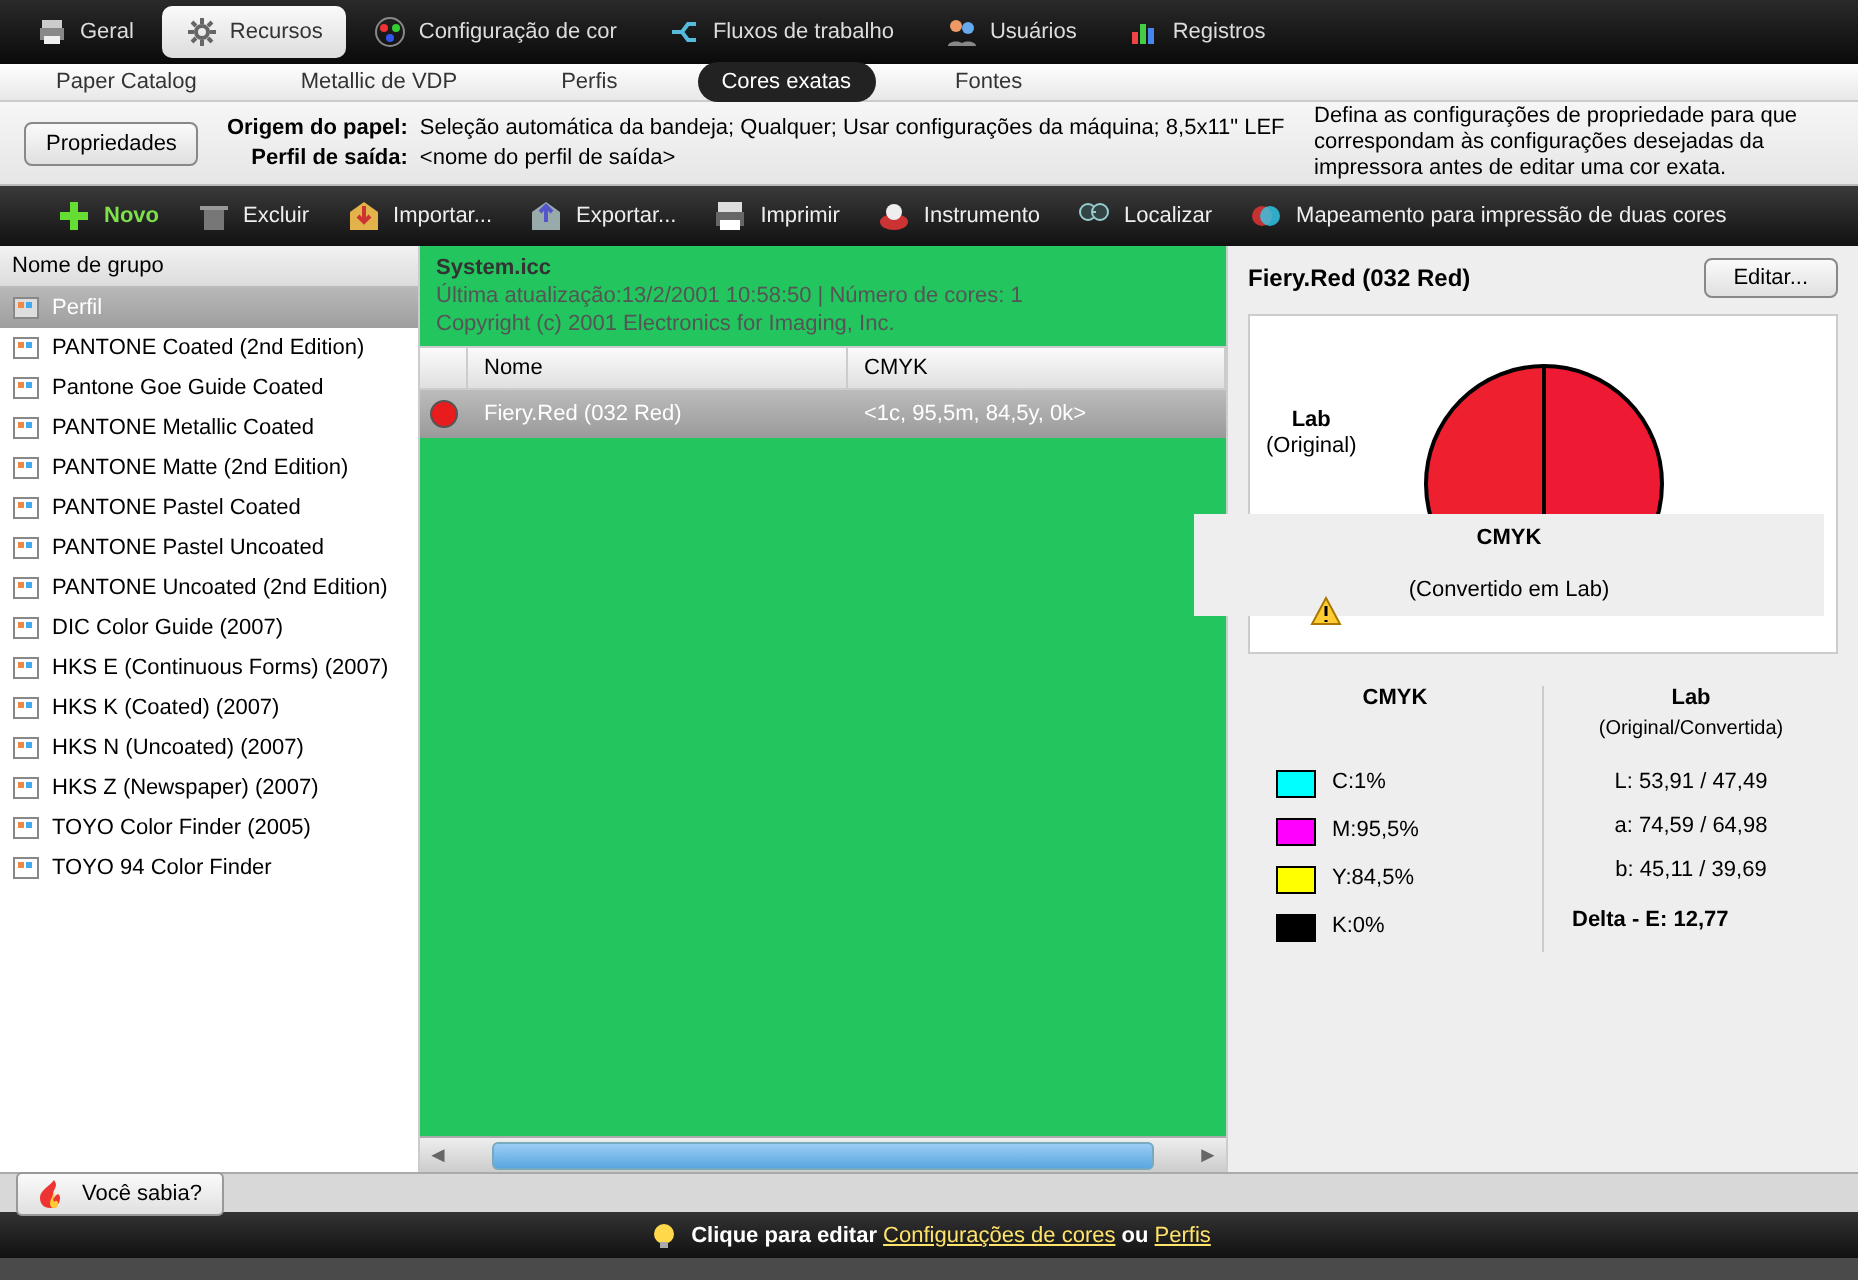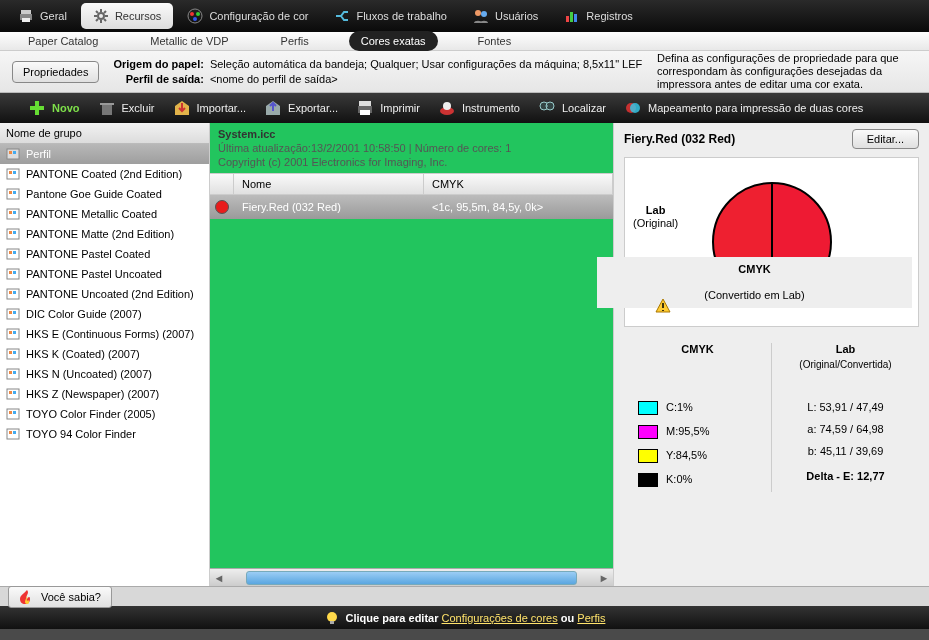--- a/index.html
+++ b/index.html
@@ -51,25 +51,25 @@
 .preview{background:#fff;border:1px solid #ccc;height:170px;position:relative;display:flex;align-items:center;justify-content:center}
 .pie{width:120px;height:120px;border-radius:50%;border:2px solid #000;background:linear-gradient(90deg,#ee2030 50%,#ee1a33 50%);position:relative}
 .pie::after{content:'';position:absolute;left:50%;top:0;bottom:0;width:2px;background:#000;transform:translateX(-1px)}
 .plabel{position:absolute;font-size:11px;text-align:center;line-height:13px}
 .plabel.left{left:8px;top:46px}
 .plabel.right{right:6px;bottom:18px}
 .warn{position:absolute;left:30px;bottom:12px;width:16px;height:16px}
 .values-row{display:flex;gap:0;margin-top:8px}
 .values-col{flex:1;border:0;padding:8px 14px}
 .values-col h4{text-align:center;font-weight:bold;margin-bottom:4px}
-.values-col .sub{text-align:center;font-size:10px;margin-bottom:26px}
+.values-col .sub{text-align:center;font-size:10px;margin-bottom:10px}
 .vrow{display:flex;align-items:flex-start;gap:8px;padding:5px 0}
 .sw{width:20px;height:14px;border:1px solid #000;flex:none}
 .vrow.lab{justify-content:center}
-.delta{text-align:center;font-weight:bold;padding-top:8px}
+.delta{font-weight:bold;padding-top:8px}
 .divider{width:1px;background:#ccc;margin:8px 0}
 .footer{height:20px;background:#d8d8d8;border-top:1px solid #aaa;display:flex;align-items:center}
 .footer-btn{margin-left:8px;background:linear-gradient(#fafafa,#e0e0e0);border:1px solid #999;border-radius:3px;padding:2px 10px;display:flex;align-items:center;gap:6px;cursor:pointer}
 .tipbar{height:23px;background:linear-gradient(#333,#111);display:flex;align-items:center;justify-content:center;color:#fff;gap:6px}
 .tipbar a{color:#ffe36b;text-decoration:underline;cursor:pointer}
 </style>
 </head>
 <body>
 
 <div class="topbar">

